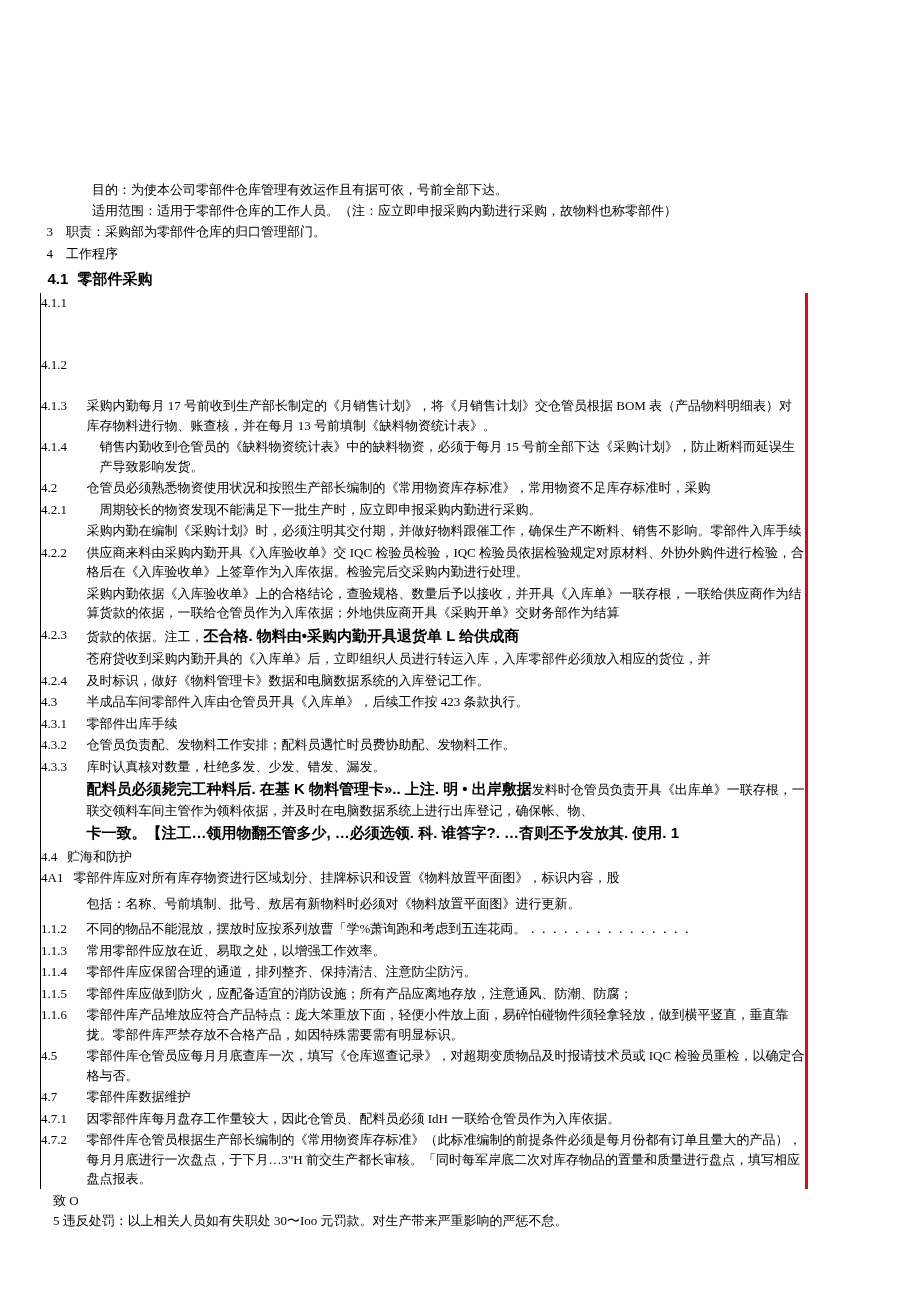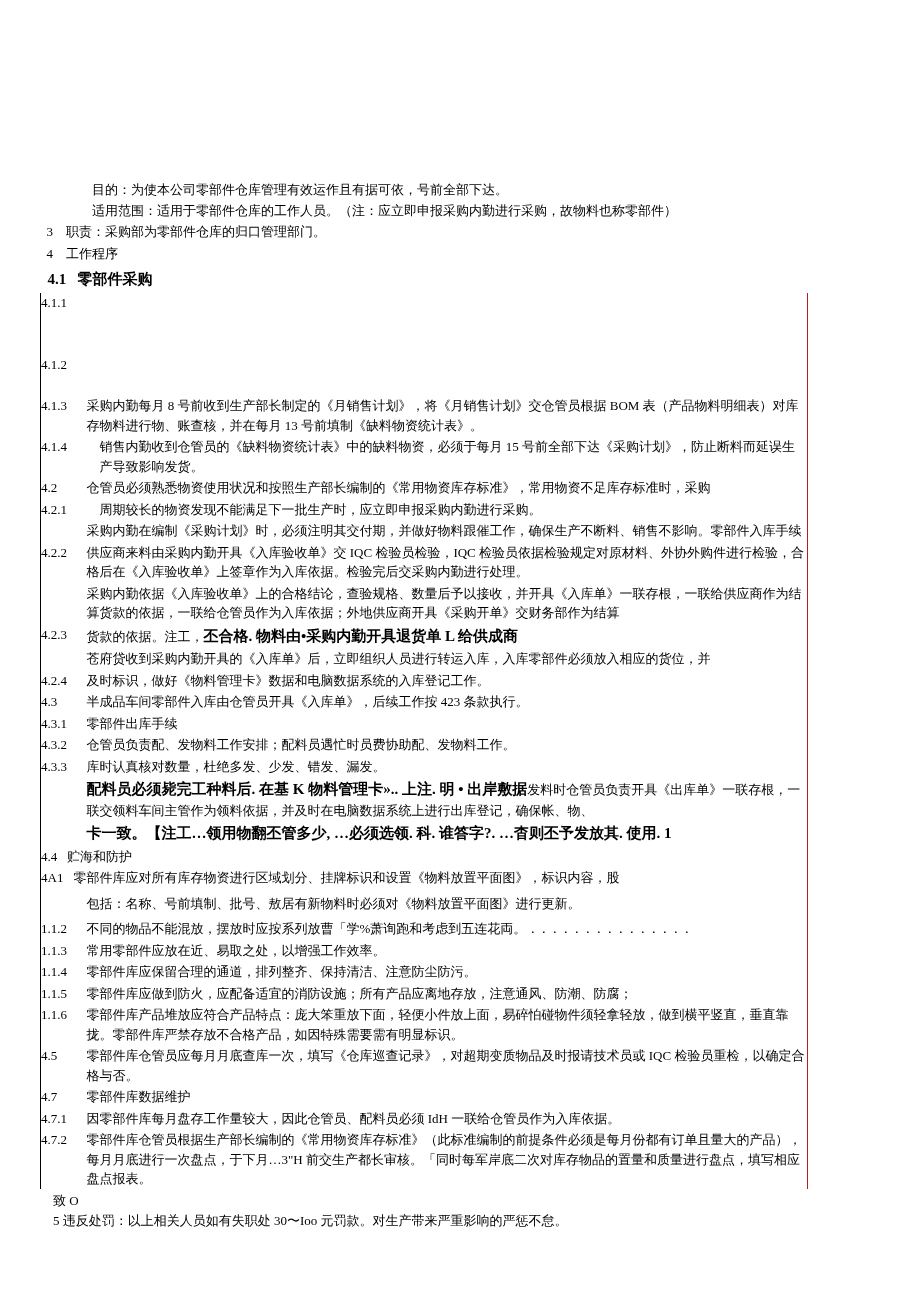--- a/index.html
+++ b/index.html
@@ -10,24 +10,24 @@
       color: #000;
       background: #fff;
       width: 920px;
       padding: 180px 40px 40px 40px;
     }
     .indent-2 { padding-left: 4em; }
     .row { display: flex; align-items: flex-start; margin-bottom: 2px; }
     .num { flex-shrink: 0; min-width: 3.5em; }
     .num-s { flex-shrink: 0; min-width: 2em; padding-left: 0.5em; }
     .content { flex: 1; }
-    .bold-large { font-weight: bold; font-size: 15px; font-family: Liberation Serif, serif; }
+    .bold-large { font-weight: bold; font-size: 15px; font-family: Liberation Sans, sans-serif; }
     .bordered {
       border-left: 1px solid #000;
-      border-right: 1px solid #b91c1c;
+      border-right: 3px solid #b91c1c;
       margin-right: 72px;
     }
     .spacer { height: 40px; }
     .spacer-s { height: 20px; }
     .dots::after { content: "．．．．．．．．．．．．．．．"; letter-spacing: -2px; }
     .tight { line-height: 1.5; }
   </style>
 </head>
 <body>
 
@@ -52,21 +52,21 @@
     <span class="num">4.1.1</span>
   </div>
   <div class="spacer"></div>
   <div class="row">
     <span class="num">4.1.2</span>
   </div>
   <div class="spacer-s"></div>
 
   <div class="row">
     <span class="num">4.1.3</span>
-    <span class="content">采购内勤每月 8 号前收到生产部长制定的《月销售计划》，将《月销售计划》交仓管员根据 BOM 表（产品物料明细表）对库存物料进行物、账查核，并在每月 13 号前填制《缺料物资统计表》。</span>
+    <span class="content">采购内勤每月 17 号前收到生产部长制定的《月销售计划》，将《月销售计划》交仓管员根据 BOM 表（产品物料明细表）对库存物料进行物、账查核，并在每月 13 号前填制《缺料物资统计表》。</span>
   </div>
 
   <div class="row">
     <span class="num">4.1.4</span>
     <span class="content" style="padding-left:1em">销售内勤收到仓管员的《缺料物资统计表》中的缺料物资，必须于每月 15 号前全部下达《采购计划》，防止断料而延误生产导致影响发货。</span>
   </div>
 
   <div class="row">
     <span class="num">4.2</span>
     <span class="content">仓管员必须熟悉物资使用状况和按照生产部长编制的《常用物资库存标准》，常用物资不足库存标准时，采购</span>

